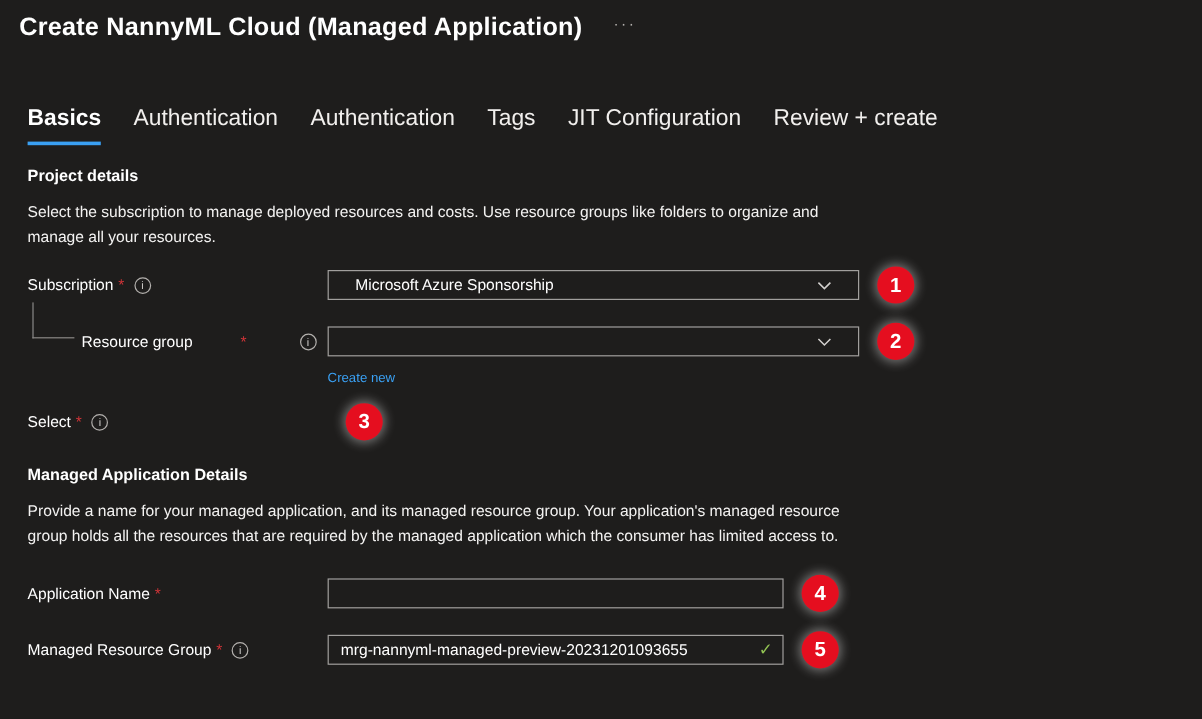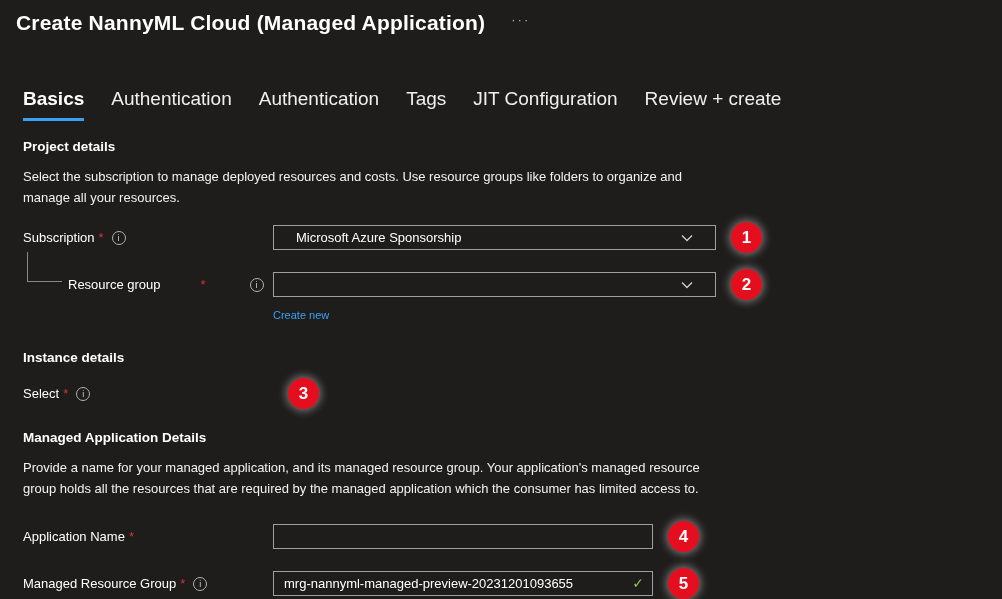--- a/index.html
+++ b/index.html
@@ -135,21 +135,20 @@
         </span>
       </div>
       <div class="badge">2</div>
     </div>
   </div>
 
   <div class="create-new-row">
     <a class="link">Create new</a>
   </div>
 
-  <div class="section-heading gap-md" style="margin-left:0;">Instance details</div>
 
   <div class="row" style="margin-top:13px;">
     <div class="label-col">
       <span>Select</span>
       <span class="req">*</span>
       <span class="info-icon">i</span>
     </div>
     <div class="control-col">
       <div class="badge">3</div>
     </div>

